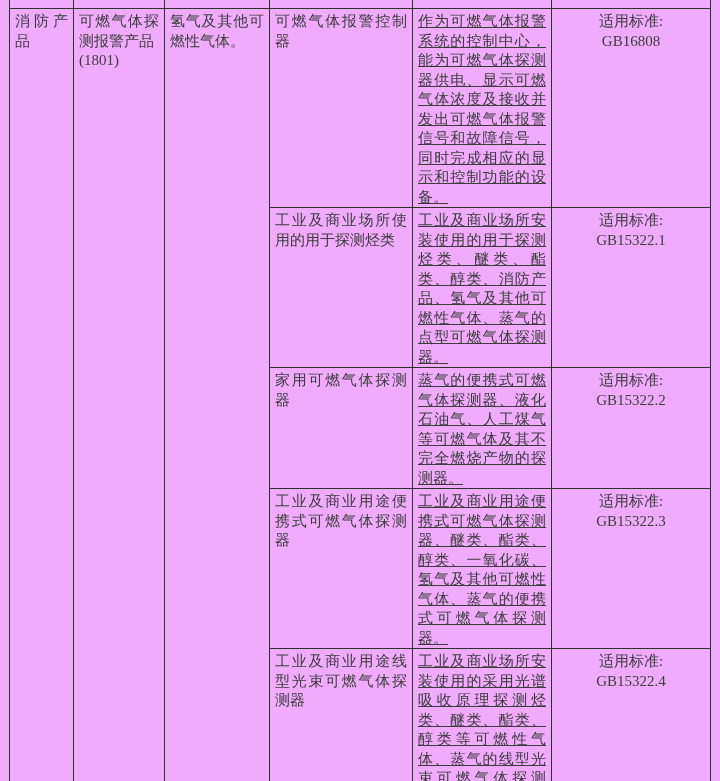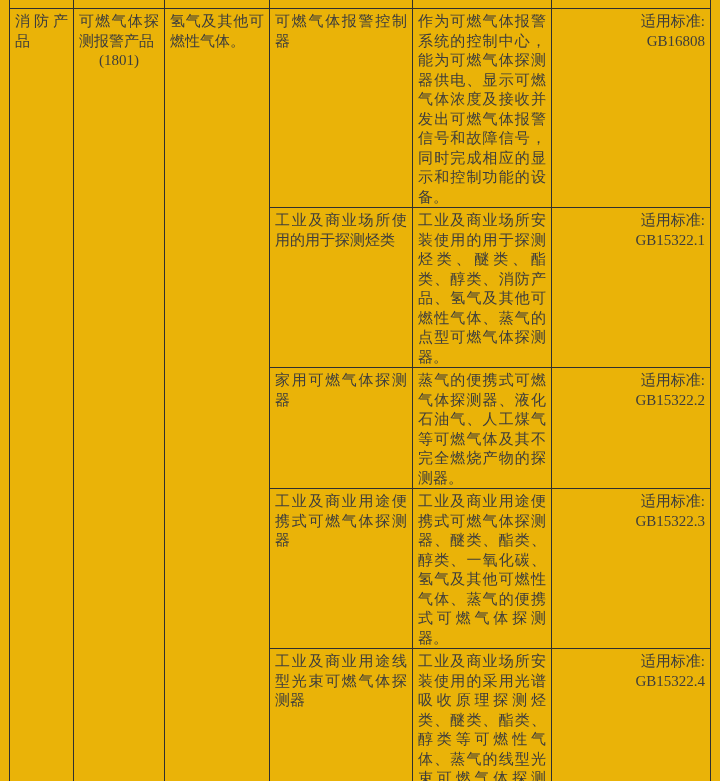--- a/index.html
+++ b/index.html
@@ -4,21 +4,21 @@
 <style>
   html, body {
     margin: 0;
     padding: 0;
     background: #ffffff;
   }
   #page {
     position: relative;
     width: 720px;
     height: 781px;
-    background: #eab308;
+    background: #f0abfc;
     overflow: hidden;
     font-family: "Liberation Serif", "DejaVu Serif", serif;
     color: #3d3d3d;
   }
   table.doc-table {
     border-collapse: collapse;
     table-layout: fixed;
     width: 702px;
     margin-left: 9px;
   }
@@ -28,23 +28,23 @@
     font-size: 15px;
     line-height: 19.5px;
     padding: 3px 5px 0 5px;
     overflow: hidden;
     word-break: break-all;
   }
   
   tr.partial-top td { border-top: none; height: 8px; padding: 0; }
 
   td.cell-justify { text-align: justify; text-justify: inter-ideograph; }
-  td.desc-cell { line-height: 18.6px; padding-top: 2px; }
-  .group-code { text-align: center; }
-  .std-label, .std-value { text-align: right; }
+  td.desc-cell { line-height: 18.6px; padding-top: 2px; text-decoration: underline; }
+  .group-code { text-align: left; }
+  .std-label, .std-value { text-align: center; }
 </style>
 </head>
 <body>
 
 <div id="page">
   <table class="doc-table">
     <colgroup>
       <col style="width:64px">
       <col style="width:91px">
       <col style="width:105px">

